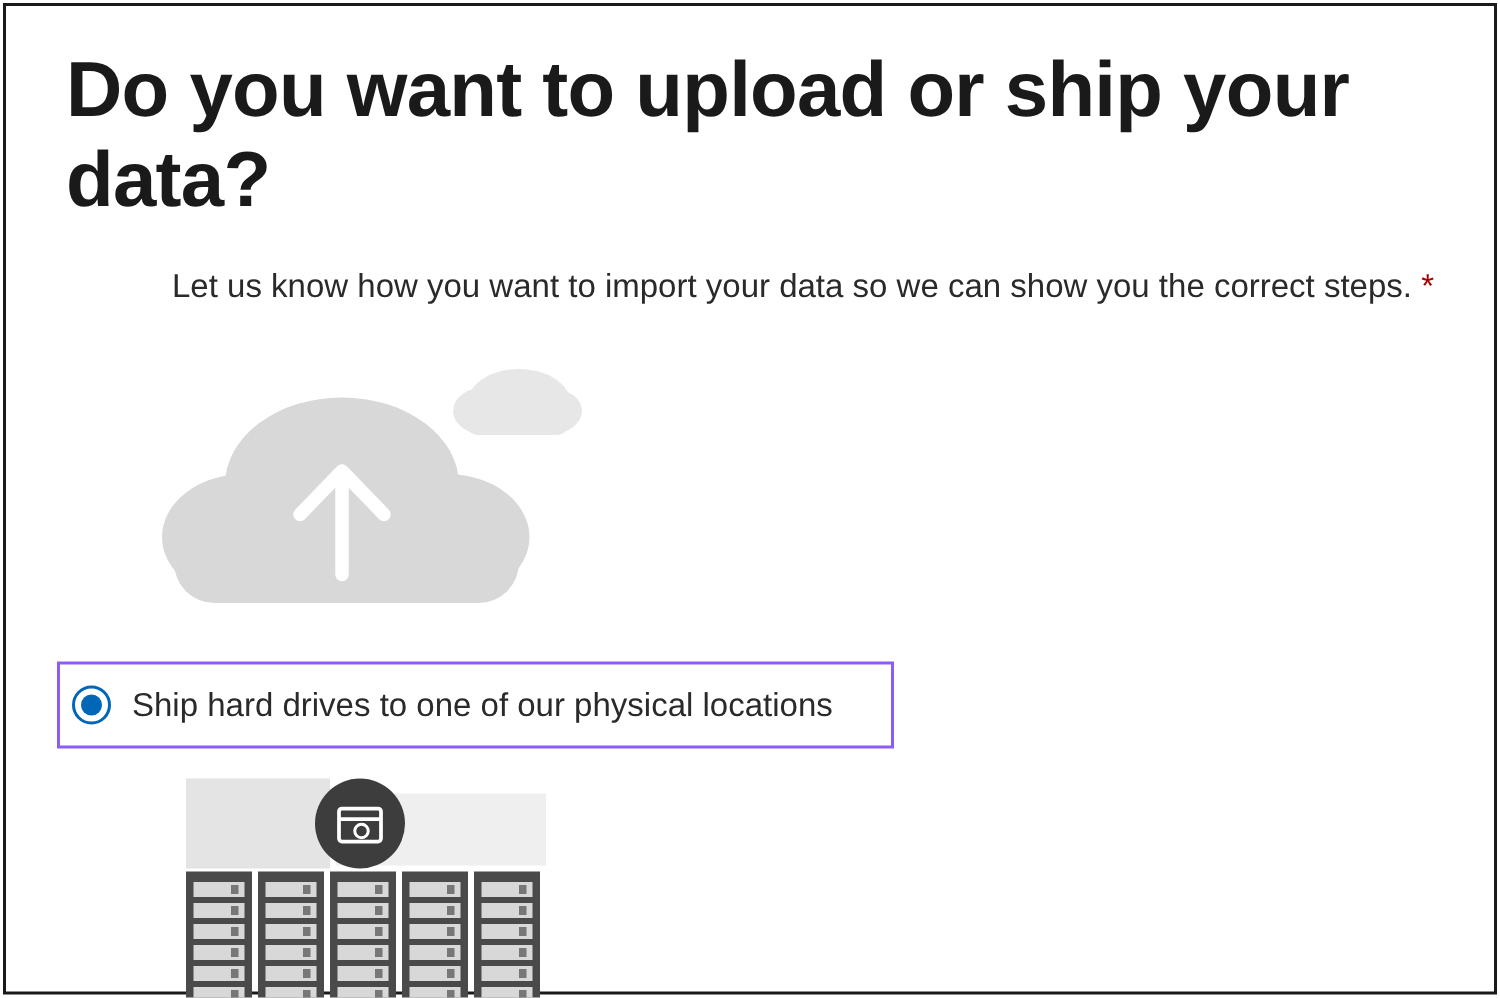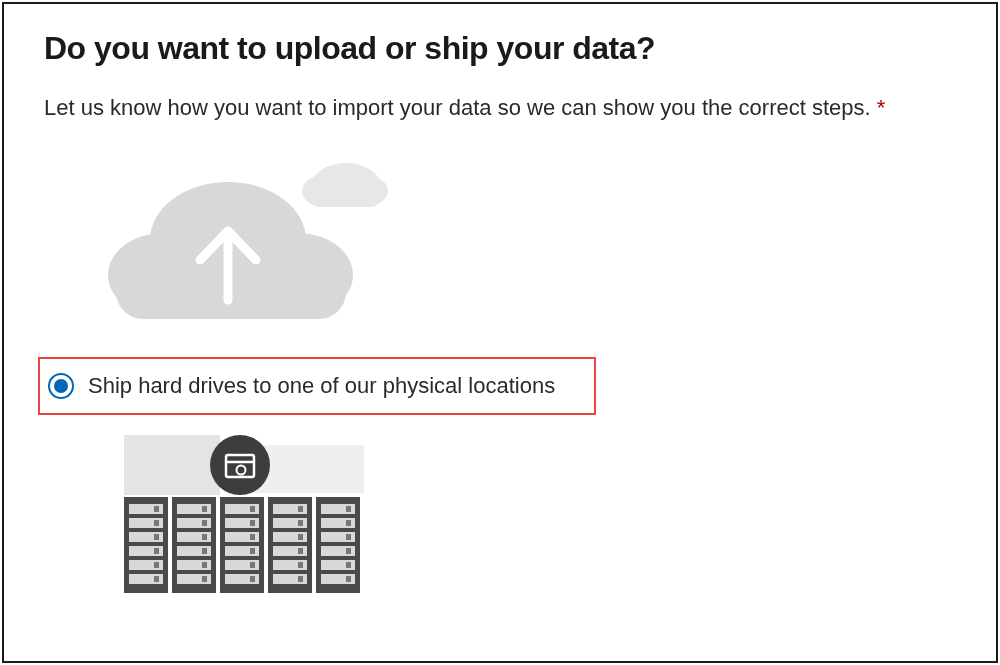--- a/index.html
+++ b/index.html
@@ -15,43 +15,44 @@
       position: relative;
     }
     .frame {
       border: 2px solid #1a1a1a;
       width: 996px;
       height: 661px;
       margin: 2px;
       padding: 26px 40px;
     }
     .heading {
-      font-size: 32px;
+      font-size: 52px;
       font-weight: 700;
       color: #1a1a1a;
       margin-bottom: 28px;
       letter-spacing: -0.5px;
     }
     .subheading {
       font-size: 22px;
       color: #2a2a2a;
       margin-bottom: 24px;
       font-weight: 400;
+      text-align: right;
     }
     .required {
       color: #a80000;
     }
     .option-row {
       display: flex;
       align-items: center;
       gap: 14px;
       padding: 6px 4px;
     }
     .option-row.selected-box {
-      border: 2px solid #ef4444;
+      border: 2px solid #8b5cf6;
       padding: 14px 8px 14px 8px;
       margin-left: -6px;
       width: 558px;
     }
     .radio {
       width: 26px;
       height: 26px;
       border: 2px solid #555;
       border-radius: 50%;
       display: inline-flex;

